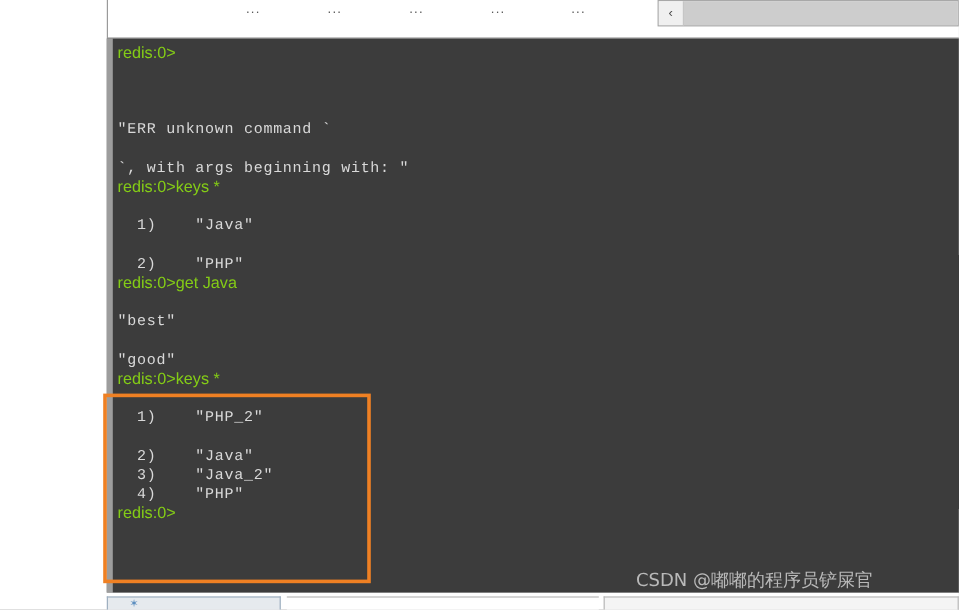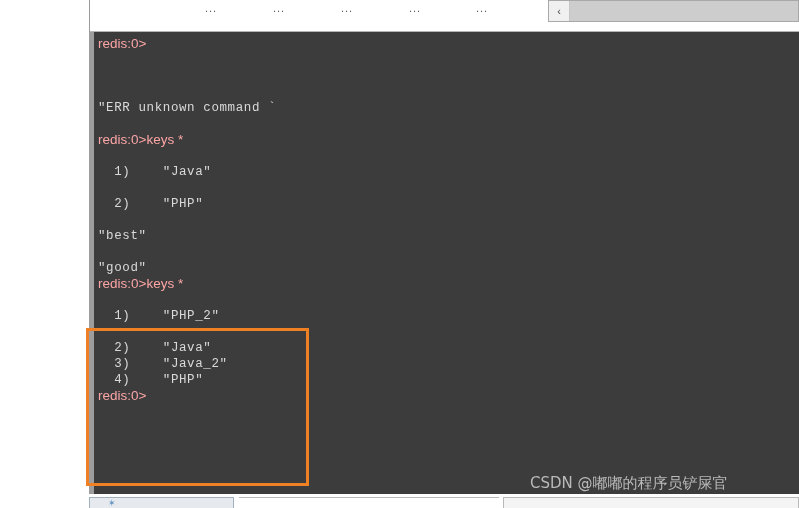--- a/index.html
+++ b/index.html
@@ -72,21 +72,21 @@
     overflow:hidden;
     padding-top:4px;box-sizing:border-box;
   }
   .line{
     height:16px;line-height:16px;white-space:pre;
     padding-left:4px;
     font-size:13px;
   }
   .line.blank{height:16px;}
   .prompt-line{
-    color:#fca5a5;
+    color:#84cc16;
     font-family:"Liberation Sans",sans-serif;
     font-size:13.5px;
     font-weight:400;
   }
   .output-line{
     color:#d9d9d9;
     font-family:"Liberation Serif",serif;
     font-size:13px;
     letter-spacing:.5px;
   }
@@ -164,25 +164,27 @@
 
 <div id="console-wrap">
   <div id="console-vscroll"></div>
   <div id="console-body">
       <div class="line prompt-line">redis:0&gt;</div>
       <div class="line blank"></div>
       <div class="line blank"></div>
       <div class="line blank"></div>
       <div class="line output-line mono">"ERR unknown command `</div>
       <div class="line blank"></div>
+      <div class="line output-line mono">`, with args beginning with: "</div>
       <div class="line prompt-line">redis:0&gt;keys *</div>
       <div class="line blank"></div>
       <div class="line output-line mono">  1)    "Java"</div>
       <div class="line blank"></div>
       <div class="line output-line mono">  2)    "PHP"</div>
+      <div class="line prompt-line">redis:0&gt;get Java</div>
       <div class="line blank"></div>
       <div class="line output-line mono">"best"</div>
       <div class="line blank"></div>
       <div class="line output-line mono">"good"</div>
       <div class="line prompt-line">redis:0&gt;keys *</div>
       <div class="line blank"></div>
       <div class="line output-line mono">  1)    "PHP_2"</div>
       <div class="line blank"></div>
       <div class="line output-line mono">  2)    "Java"</div>
       <div class="line output-line mono">  3)    "Java_2"</div>

